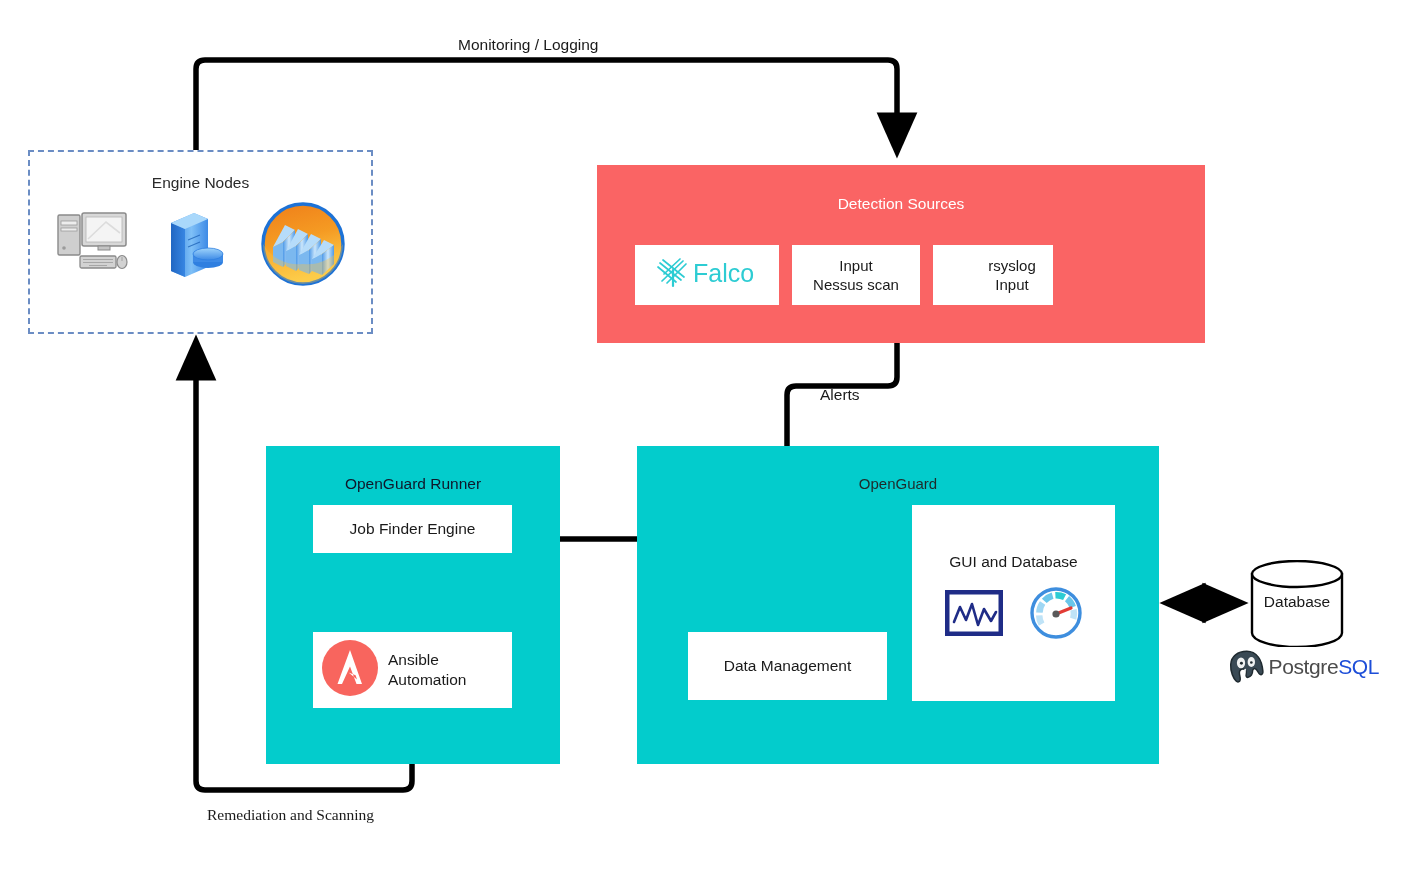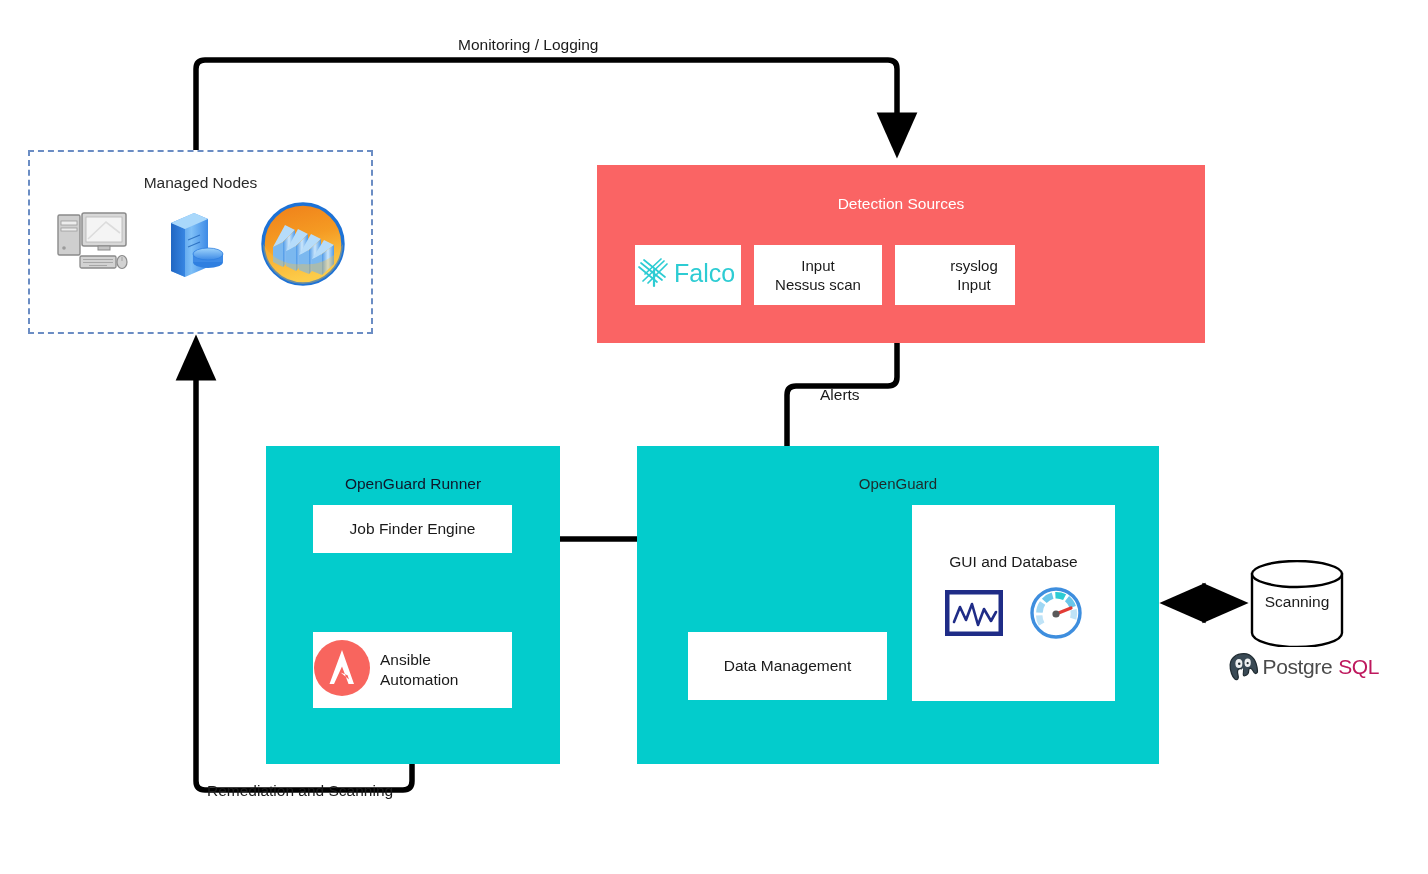--- a/index.html
+++ b/index.html
@@ -94,21 +94,21 @@
     display: flex;
     align-items: center;
     justify-content: center;
     text-align: center;
     font-size: 15px;
     line-height: 1.28;
     color: #1a1a1a;
     padding: 0 6px;
     box-sizing: border-box;
   }
-  .ds-card.w1 { width: 106px; }
+  .ds-card.w1 { width: 144px; }
   .ds-card.w2 { width: 128px; }
   .ds-card.w3 { width: 120px; padding-left: 44px; }
   .ds-card.w4 { width: 125px; }
 
   
   #openguard-runner {
     left: 266px;
     top: 446px;
     width: 294px;
     height: 318px;
@@ -136,20 +136,21 @@
   }
   #ansible-automation {
     left: 313px;
     top: 632px;
     width: 199px;
     height: 76px;
     background: #ffffff;
     display: flex;
     align-items: center;
     gap: 9px;
+    padding-left: 8px;
   }
   #ansible-automation .al-text {
     font-size: 15.5px;
     line-height: 1.3;
     white-space: pre-line;
   }
 
   
   #openguard {
     left: 637px;
@@ -237,32 +238,32 @@
     height: 42px;
     display: flex;
     align-items: center;
     gap: 2px;
   }
   .pg-word {
     font-size: 21px;
     letter-spacing: -0.4px;
   }
   .pg-word .pg-a { color: #4b4b4b; }
-  .pg-word .pg-b { color: #be185d; margin-left: 6px; }
+  .pg-word .pg-b { color: #1d4ed8; }
 
   
   .edge-label {
     position: absolute;
     font-size: 15.5px;
     color: #1a1a1a;
     white-space: nowrap;
   }
   #label-monitoring-logging { left: 458px; top: 36px; }
   #label-alerts { left: 820px; top: 386px; }
-  #label-remediation { left: 207px; top: 782px; }
+  #label-remediation { left: 207px; top: 806px; font-family: Liberation Serif, serif; }
 </style>
 </head>
 <body>
 
 <div class="canvas">
 
   <svg class="svg-layer" viewBox="0 0 1428 874">
     <defs>
       <marker id="arrowEnd" markerWidth="10" markerHeight="10" refX="7.2" refY="4" orient="auto" markerUnits="strokeWidth">
         <path d="M0,0.3 L8.4,4 L0,7.7 Z" fill="#000000"></path>
@@ -291,21 +292,21 @@
     <g>
       <line x1="412" y1="581" x2="412" y2="624" stroke="#000000" stroke-width="5.5" marker-start="url(#arrowStart)" marker-end="url(#arrowEnd)"></line>
     </g>
 
     <g>
       <line x1="1166" y1="603" x2="1242" y2="603" stroke="#000000" stroke-width="5.5" marker-start="url(#arrowStart)" marker-end="url(#arrowEnd)"></line>
     </g>
   </svg>
 
   <div class="node" id="managed-nodes">
-    <div class="group-title">Managed Nodes</div>
+    <div class="group-title">Engine Nodes</div>
     <div class="node-icons">
 
       <span>
         <svg width="74" height="66" viewBox="0 0 74 66">
           <rect x="2" y="4" width="22" height="40" rx="1.5" fill="#cfcfcf" stroke="#8a8a8a" stroke-width="1.4"></rect>
           <rect x="5" y="10" width="16" height="4" fill="#ededed" stroke="#9b9b9b" stroke-width="0.8"></rect>
           <rect x="5" y="17" width="16" height="3" fill="#ededed" stroke="#9b9b9b" stroke-width="0.8"></rect>
           <circle cx="8" cy="37" r="1.8" fill="#9b9b9b"></circle>
           <rect x="26" y="2" width="44" height="33" rx="2" fill="#d8d8d8" stroke="#8a8a8a" stroke-width="1.5"></rect>
           <rect x="30" y="6" width="36" height="25" fill="#f4f4f4" stroke="#b5b5b5" stroke-width="0.8"></rect>
@@ -482,21 +483,21 @@
         </svg>
       </span>
     </div>
   </div>
 
   <div class="node" id="database-store">
     <svg width="96" height="87" viewBox="0 0 96 87" style="position:absolute;left:0;top:0">
       <path d="M3,14 L3,73 A45,14 0 0,0 93,73 L93,14 Z" fill="#ffffff" stroke="#000000" stroke-width="2.4"></path>
       <ellipse cx="48" cy="14" rx="45" ry="13" fill="#ffffff" stroke="#000000" stroke-width="2.4"></ellipse>
     </svg>
-    <div class="db-label">Scanning</div>
+    <div class="db-label">Database</div>
   </div>
 
   <div class="node" id="postgresql-logo">
     <svg width="48" height="42" viewBox="0 0 48 42">
       <path d="M24,2 C13,2 5,8 4.5,18 C4,27 8,35 11,38 C13,40 15.5,39 16,36.5 C16.5,34 15,31 15,28
                C15,25 17,23 20,23.5 C23,24 24,27 23,30 C22.5,32 23.5,34 25.5,33.5
                C29,32.5 31,29 31,26 C31,23.5 33,22 35,23.5 C37,25 38,29 40,30
                C42,31 44,29 43.5,26 C43,21 42,14 38,9 C34.5,4.5 30,2 24,2 Z" fill="#3a4a55" stroke="#1f2a30" stroke-width="1.8" stroke-linejoin="round"></path>
       <ellipse cx="17" cy="16" rx="5" ry="6.5" fill="#ffffff" opacity="0.92"></ellipse>
       <ellipse cx="29.5" cy="15" rx="4.5" ry="6" fill="#ffffff" opacity="0.92"></ellipse>

